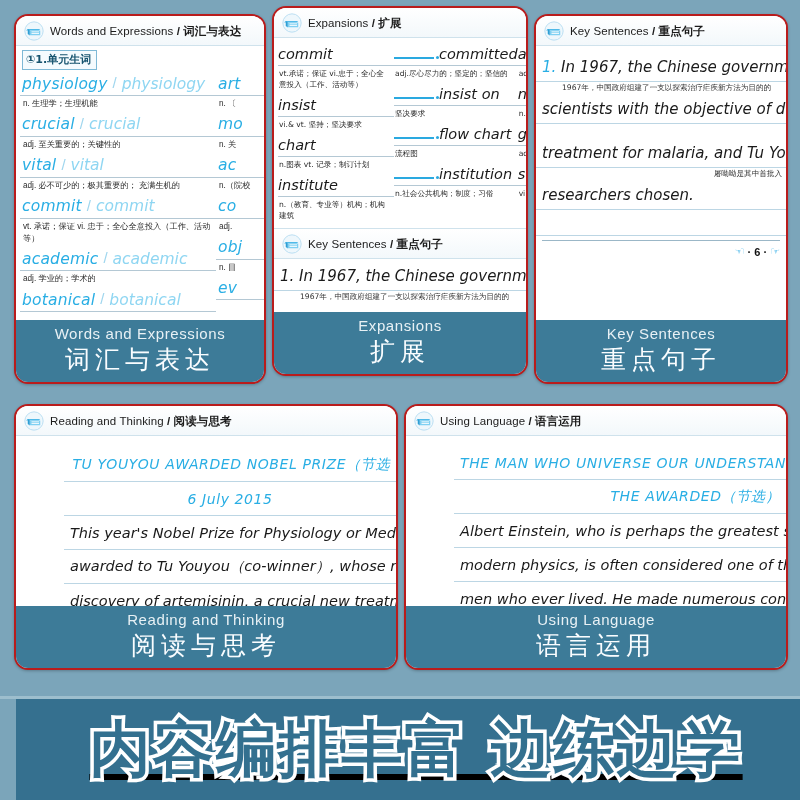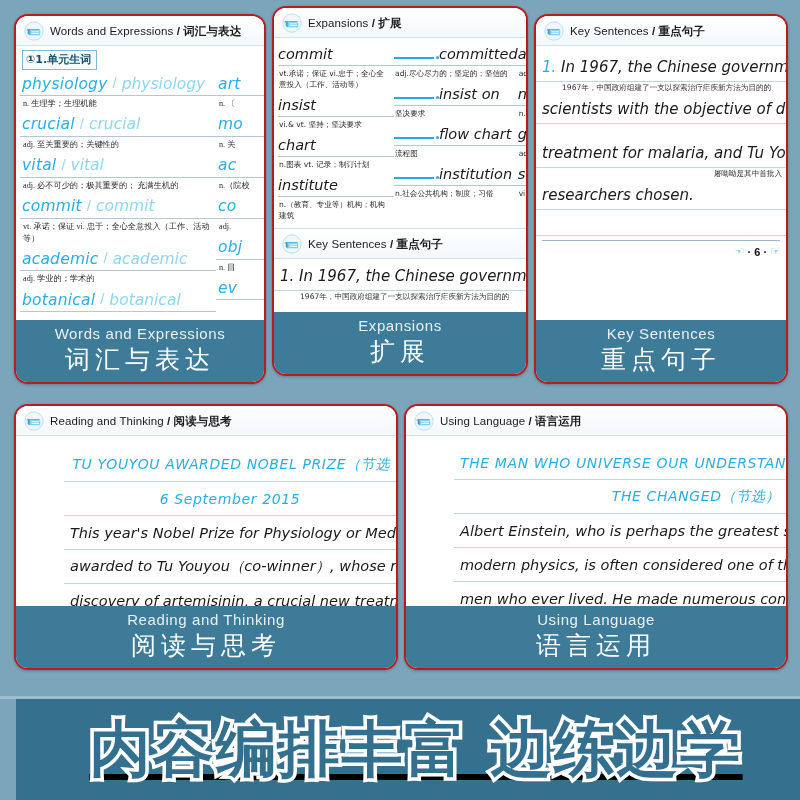--- a/index.html
+++ b/index.html
@@ -57,21 +57,21 @@
     font-family: "DejaVu Sans", sans-serif; white-space: nowrap;
     line-height: 22px; letter-spacing:.2px;
   }
   .v-slash { color:#9fd6ee; font-size: 15px; padding: 0 5px 1px 5px; line-height:22px;}
   .v-ghost {
     font-size: 15.5px; font-style: italic; color: #8fd6f2;
     font-family: "DejaVu Sans", sans-serif; white-space: nowrap; line-height:22px;
   }
   .v-def {
     font-size: 8.2px; color: #2a2a2a; line-height: 1.45;
-    padding: 2px 2px 3px 3px; font-family: Liberation Serif, serif;
+    padding: 2px 2px 3px 3px; font-family: Liberation Sans, sans-serif;
     white-space: normal;
   }
 
   
   .exp-cols { display:flex; padding-left:4px; }
   .ecol { flex: 0 0 116px; }
   .ecol.side { flex: 0 0 118px; }
   .ecol.cut  { flex: 0 0 26px; overflow:hidden; }
   .exp-row { border-bottom: 1px solid #b4c8d4; height: 24px; display:flex; align-items:flex-end; }
   .exp-w { font-size: 14.5px; font-style: italic; color:#1a1a1a; font-family:"DejaVu Sans", sans-serif; line-height:22px; white-space:nowrap; }
@@ -440,21 +440,21 @@
         <span class="en">Reading and Thinking</span><span> / </span><span>阅读与思考</span>
       </div>
     </div>
 
     <div class="card-body">
       <div style="height:12px"></div>
       <div class="pline">
         <div class="p-title rgt">TU YOUYOU AWARDED NOBEL PRIZE（节选</div>
       </div>
       <div class="pline">
-        <div class="p-title ctr">6 September 2015</div>
+        <div class="p-title ctr">6 July 2015</div>
       </div>
       <div class="pline">
         <div class="p-body">This year's Nobel Prize for Physiology or Medicine ha</div>
       </div>
       <div class="pline">
         <div class="p-body">awarded to Tu Youyou（co-winner）, whose research le</div>
       </div>
       <div class="pline">
         <div class="p-body">discovery of artemisinin, a crucial new treatment for</div>
       </div>
@@ -480,21 +480,21 @@
         <span class="en">Using Language</span><span> / </span><span>语言运用</span>
       </div>
     </div>
 
     <div class="card-body">
       <div style="height:10px"></div>
       <div class="pline">
         <div class="p-title ctr">THE MAN WHO UNIVERSE OUR UNDERSTANDING</div>
       </div>
       <div class="pline">
-        <div class="p-title rgt">THE CHANGED（节选）</div>
+        <div class="p-title rgt">THE AWARDED（节选）</div>
       </div>
       <div class="pline">
         <div class="p-body">Albert Einstein, who is perhaps the greatest scientist</div>
       </div>
       <div class="pline">
         <div class="p-body">modern physics, is often considered one of the smart</div>
       </div>
       <div class="pline">
         <div class="p-body">men who ever lived. He made numerous contributions</div>
       </div>

